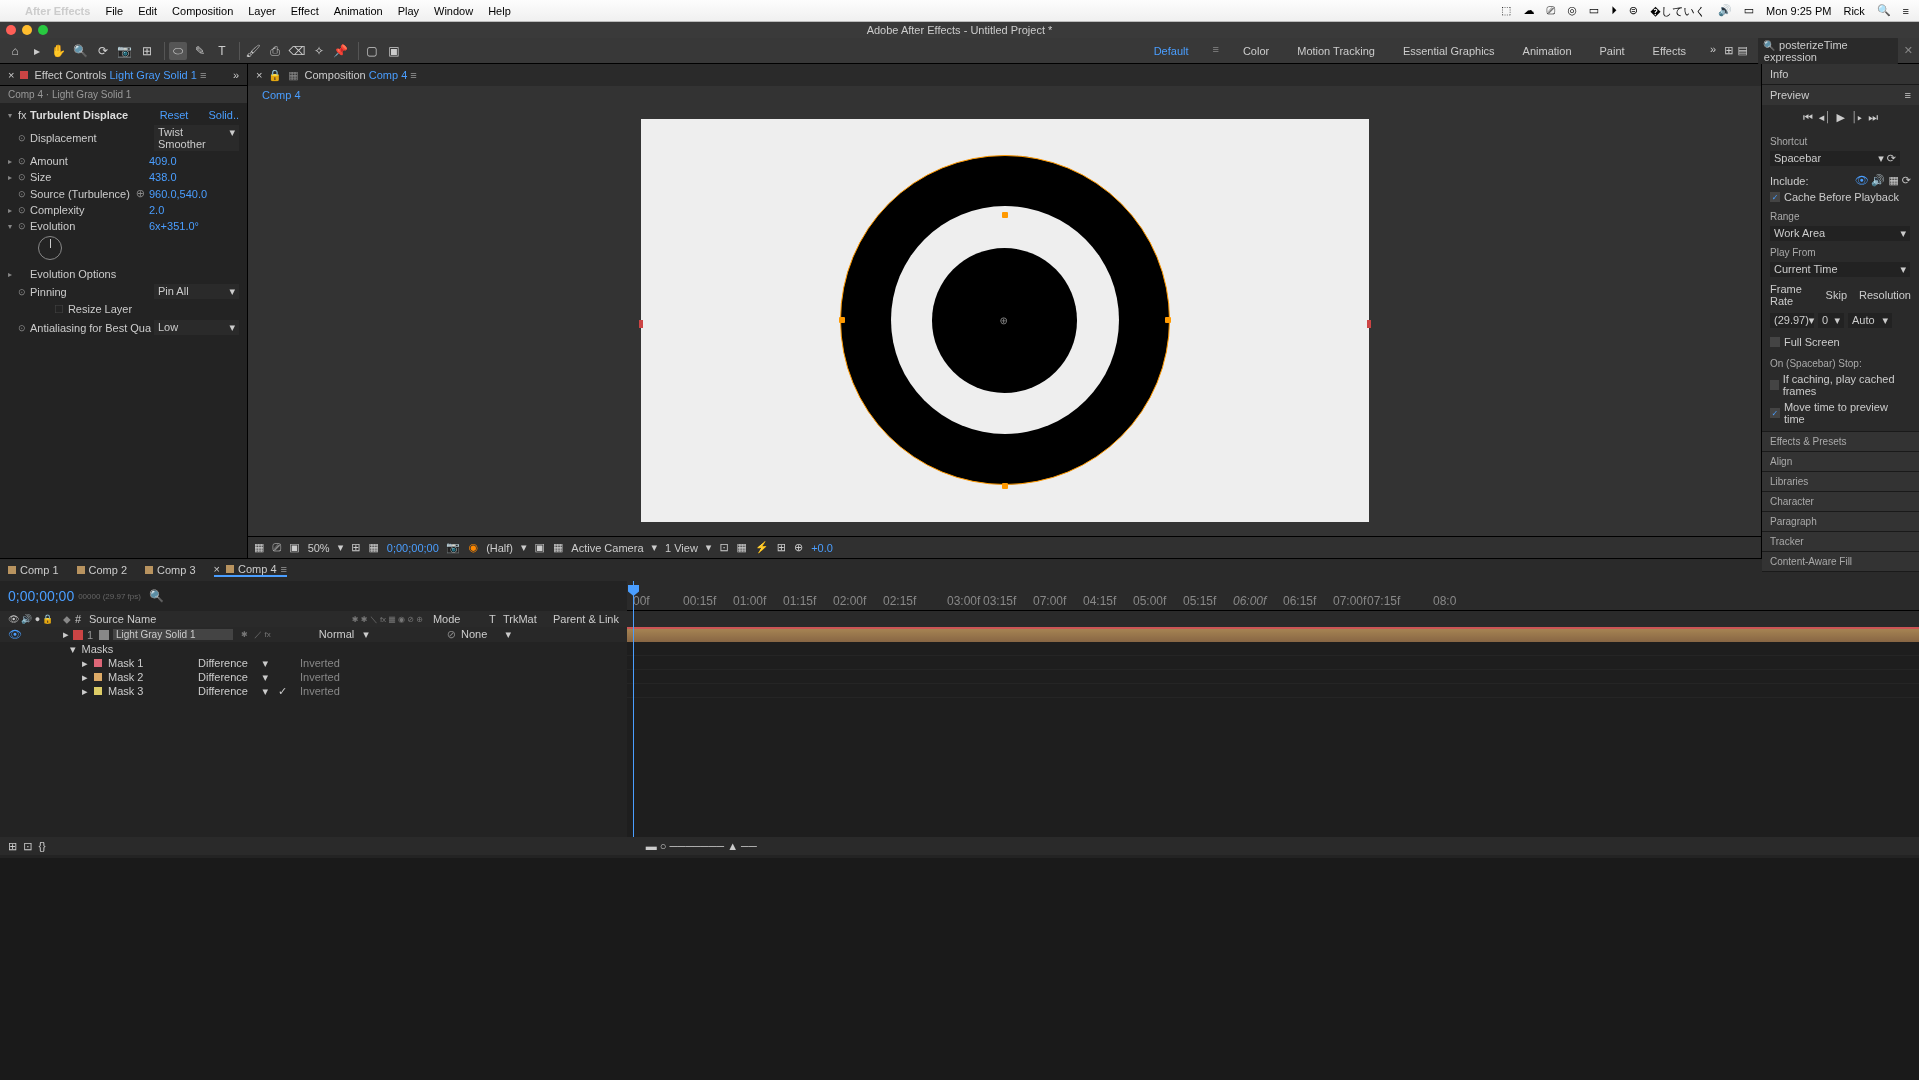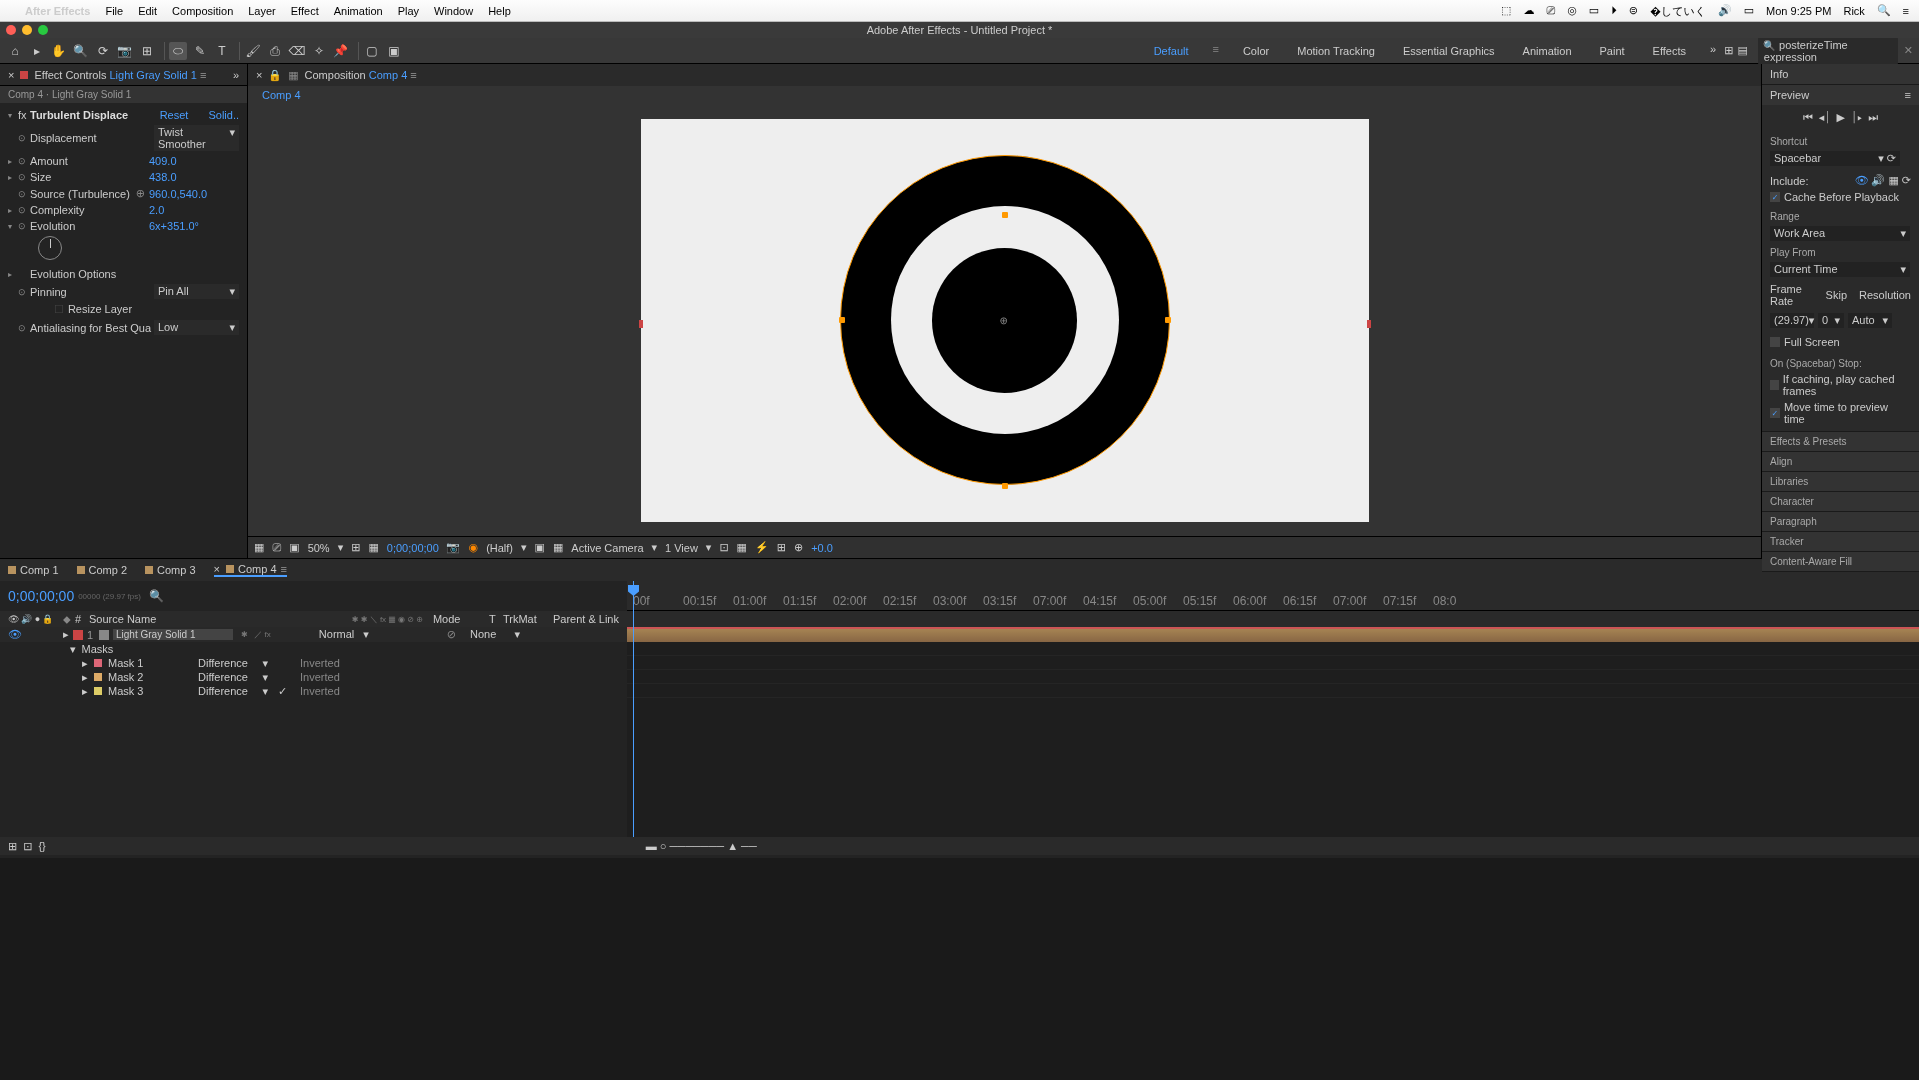--- a/index.html
+++ b/index.html
@@ -492,21 +492,21 @@
         <span class="layer-color"></span>
         <span class="layer-num">1</span>
         <span class="layer-swatch"></span>
         <span class="layer-name" style="background:#444;padding:0 3px">Light Gray Solid 1</span>
         <span style="margin-left:8px;color:#777;font-size:8px">✱ &nbsp; ／ fx</span>
         <span class="mode-col" style="margin-left:48px">
             <span>Normal</span>
             <span>▾</span>
           </span>
         <span style="margin-left:78px;color:#888">⊘</span>
-        <span class="mode-col" style="margin-left:14px">
+        <span class="mode-col" style="margin-left:5px">
             <span>None</span>
             <span>▾</span>
           </span>
       </div>
       <div class="tl-sublayer">
           <span style="margin-right:6px">▾</span>
           <span>Masks</span>
         </div>
       <div id="mask-rows">
           <div class="mask-row">
@@ -545,30 +545,30 @@
         </div>
     </div>
     <div class="tl-right">
       <div class="ruler" id="ruler">
           <span class="ruler-mark" style="left: 6px;">00f</span>
           <span class="ruler-mark" style="left: 56px;">00:15f</span>
           <span class="ruler-mark" style="left: 106px;">01:00f</span>
           <span class="ruler-mark" style="left: 156px;">01:15f</span>
           <span class="ruler-mark" style="left: 206px;">02:00f</span>
           <span class="ruler-mark" style="left: 256px;">02:15f</span>
-          <span class="ruler-mark" style="left: 306px;">03:00f</span>
+          <span class="ruler-mark" style="left: 320px;">03:00f</span>
           <span class="ruler-mark" style="left: 356px;">03:15f</span>
           <span class="ruler-mark" style="left: 406px;">07:00f</span>
           <span class="ruler-mark" style="left: 456px;">04:15f</span>
           <span class="ruler-mark" style="left: 506px;">05:00f</span>
           <span class="ruler-mark" style="left: 556px;">05:15f</span>
-          <span class="ruler-mark" style="left: 606px;">06:00f</span>
+          <span class="ruler-mark" style="left: 606px; font-style: italic;">06:00f</span>
           <span class="ruler-mark" style="left: 656px;">06:15f</span>
           <span class="ruler-mark" style="left: 706px;">07:00f</span>
-          <span class="ruler-mark" style="left: 756px; text-align: right;">07:15f</span>
+          <span class="ruler-mark" style="left: 740px; text-align: right;">07:15f</span>
           <span class="ruler-mark" style="left: 806px;">08:0</span>
         </div>
       <div class="playhead"></div>
       <div class="tl-track-header"></div>
       <div class="layer-bar"></div>
       <div class="track-row"></div>
       <div class="track-row"></div>
       <div class="track-row"></div>
       <div class="track-row"></div>
     </div>

